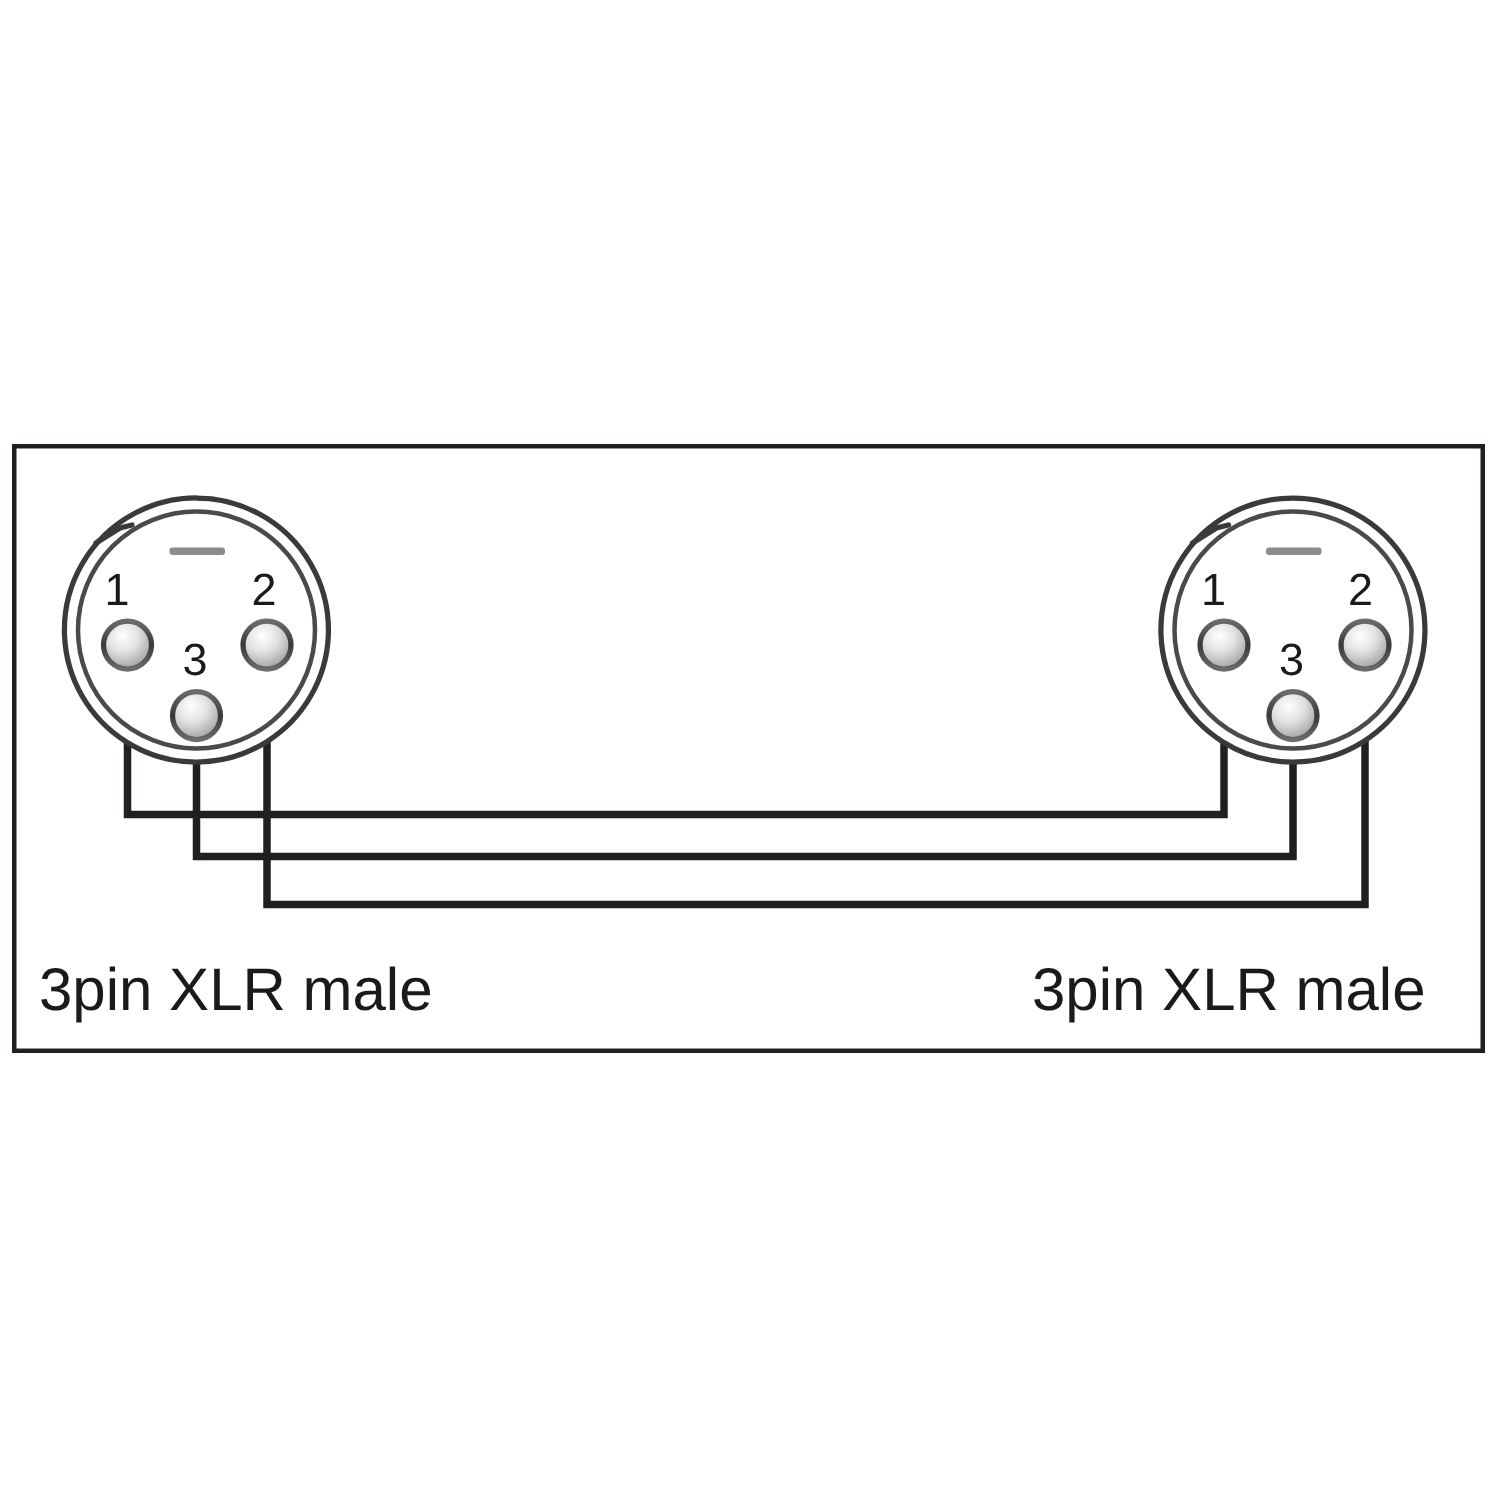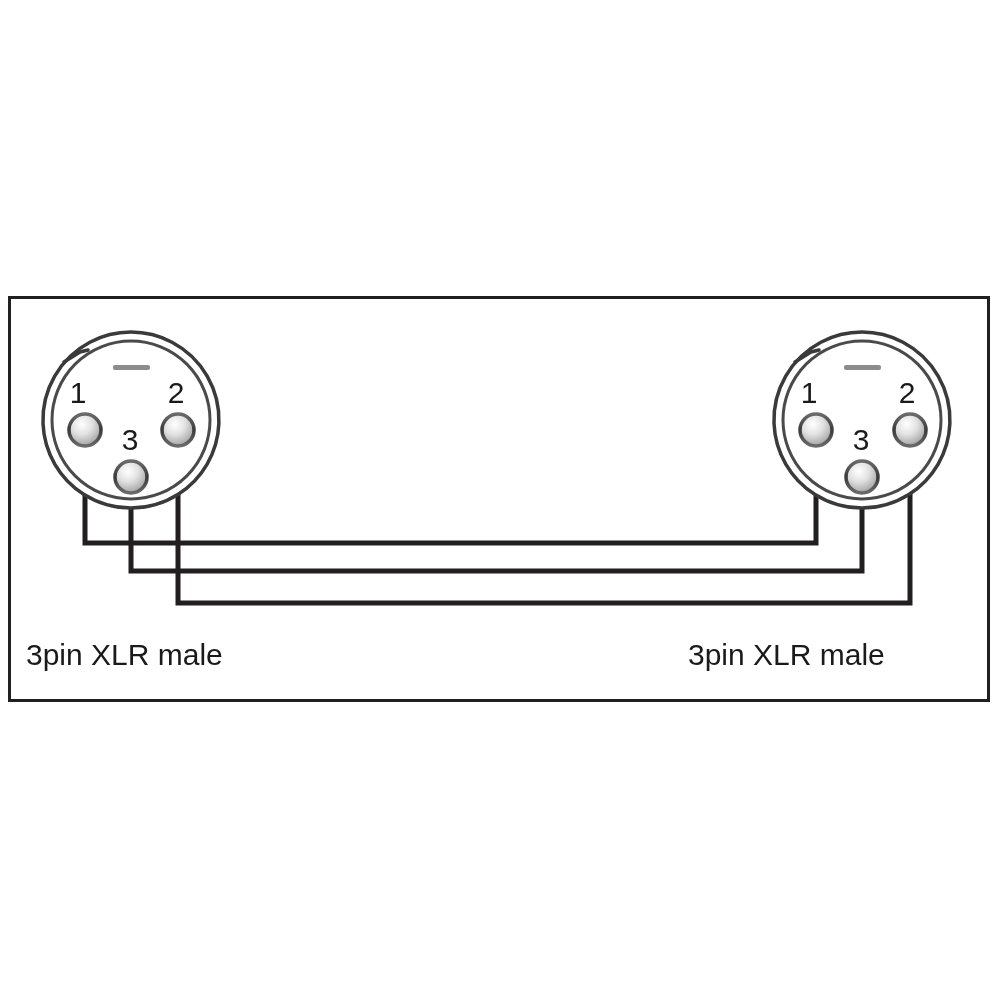--- a/index.html
+++ b/index.html
@@ -34,21 +34,21 @@
     position: absolute;
     left: 0;
     top: 0;
     width: 1000px;
     height: 1000px;
     pointer-events: none;
   }
   .conn-label {
     position: absolute;
     font-family: "Liberation Sans", sans-serif;
-    font-size: 30px;
+    font-size: 40px;
     font-weight: 400;
     color: #1a1a1a;
     letter-spacing: 0px;
     white-space: nowrap;
     line-height: 1;
   }
   #label-left  { left: 26px;  top: 640px; }
   #label-right { left: 688px; top: 640px; }
 </style>
 </head>

